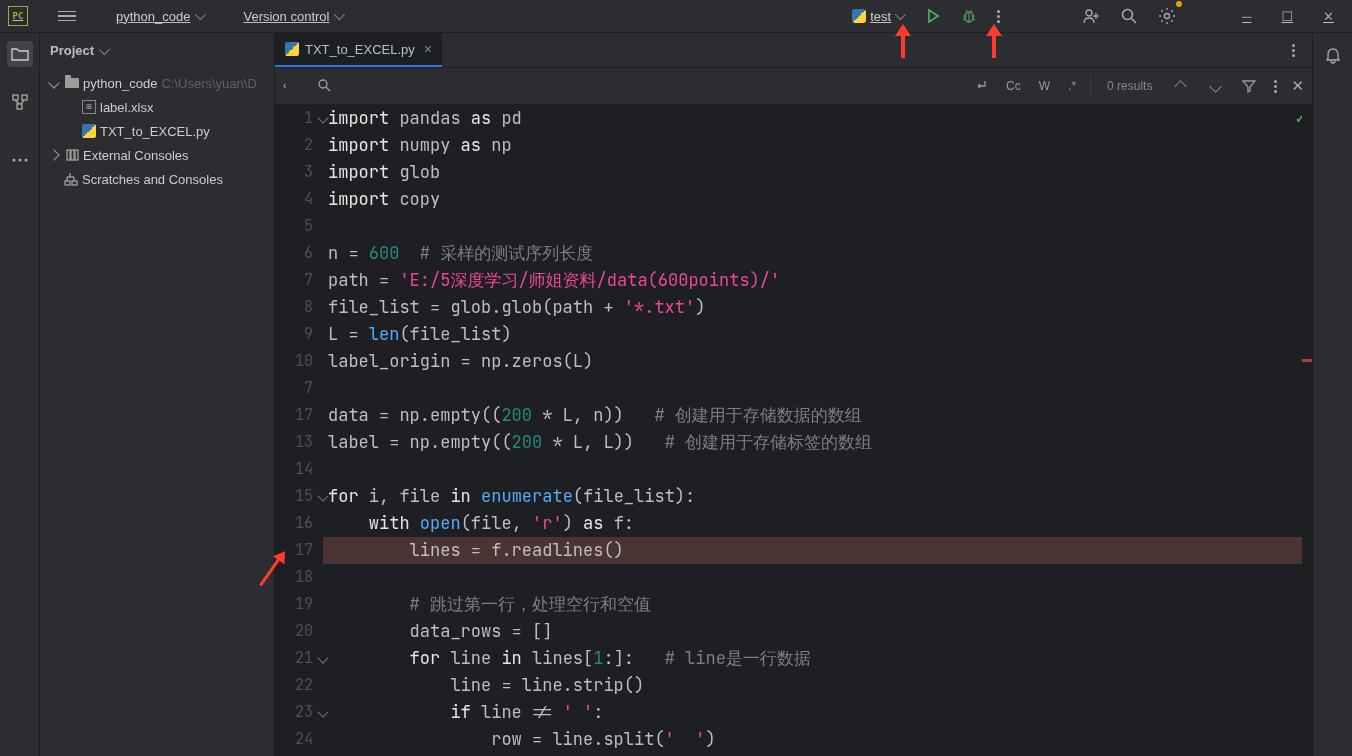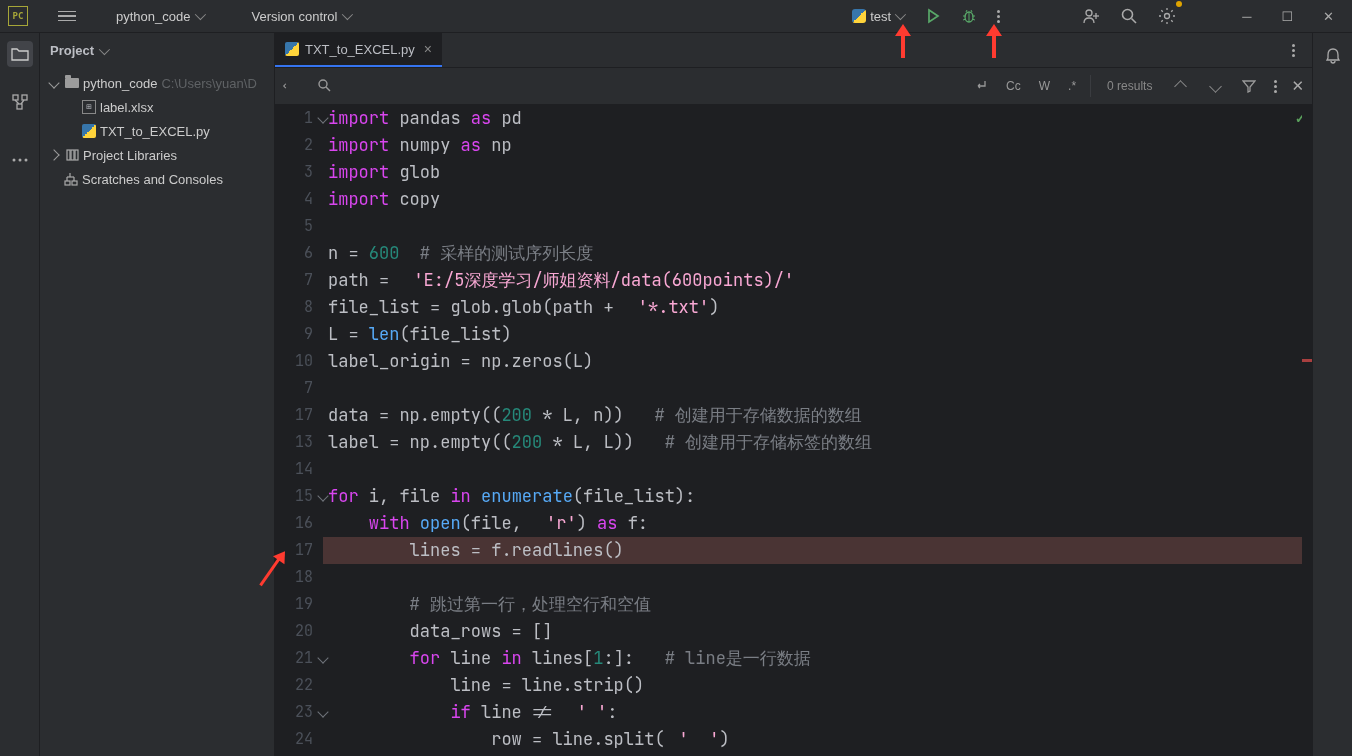--- a/index.html
+++ b/index.html
@@ -15,20 +15,21 @@
   flex-direction: column;
 }
 .title-bar {
   height: 33px;
   background: #2b2d30;
   border-bottom: 1px solid #1e1f22;
   display: flex;
   align-items: center;
   padding: 0 8px;
   gap: 12px;
+  text-decoration: underline;
 }
 .pycharm-logo {
   width: 20px; height: 20px;
   border: 1.5px solid #a6a638;
   display: flex; align-items: center; justify-content: center;
   font-size: 9px; font-weight: bold; color: #a6a638;
   font-family: monospace;
 }
 .hamburger-icon { width: 18px; display: flex; flex-direction: column; gap: 3px; margin-left: 18px; cursor: pointer; }
 .hamburger-icon span { height: 1.5px; background: #aaa; }
@@ -75,23 +76,23 @@
 .vline { width: 1px; height: 22px; background: #3a3c40; }
 .filter-icon svg { width: 14px; height: 14px; }
 .close-x { margin-left: auto; cursor: pointer; color: #aaa; font-size: 15px; }
 .editor-body { flex: 1; display: flex; overflow: hidden; position: relative; }
 .gutter { width: 48px; background: #1e1f22; font-family: "JetBrains Mono","Consolas",monospace; font-size: 15px; text-align: right; padding-right: 10px; color: #4b5059; user-select: none; }
 .gutter-line { height: 27px; line-height: 27px; position: relative; }
 .expander { position: absolute; right: -14px; top: 9px; width: 8px; height: 8px; border-right: 1.2px solid #6f737a; border-bottom: 1.2px solid #6f737a; transform: rotate(45deg); }
 .code { flex: 1; font-family: "JetBrains Mono","Consolas",monospace; font-size: 17px; line-height: 27px; white-space: pre; color: #bcbec4; overflow: hidden; background: #1e1f22; }
 .code-line { height: 27px; padding-left: 5px; }
 .code-line.bp { background: #4a3434; }
-.kw { color: #d946ef; margin-top: 36px; }
+.kw { color: #e5e5e5; margin-top: 36px; }
 .nm { color: #26897a; }
-.str { color: #f9a8d4; margin-left: 14px; }
+.str { color: #ec4899; }
 .cm { color: #7a7e85; }
 .fn { color: #57aaf7; }
 .right-rail { width: 40px; background: #2b2d30; border-left: 1px solid #1e1f22; display: flex; flex-direction: column; align-items: center; padding-top: 10px; }
 .bell-icon svg { width: 18px; height: 18px; }
 .check-mark { position: absolute; top: 6px; right: 6px; color: #5aa05c; font-weight: bold; }
 .red-arrow { position: absolute; width: 0; height: 0; pointer-events: none; }
 .red-arrow.up::after { content: ""; position: absolute; width: 4px; height: 26px; background: #ff3b30; left: -2px; top: 0; }
 .red-arrow.up::before { content: ""; position: absolute; left: -8px; top: -8px; border-left: 8px solid transparent; border-right: 8px solid transparent; border-bottom: 12px solid #ff3b30; }
 .red-arrow.diag { transform: rotate(35deg); }
 .red-arrow.diag::after { content: ""; position: absolute; width: 3px; height: 35px; background: #ff3b30; left: -2px; top: 0; }
@@ -106,21 +107,21 @@
   <div class="pycharm-logo">PC</div>
   <div class="hamburger-icon">
       <span></span>
       <span></span>
       <span></span>
     </div>
   <div class="dropdown-btn" style="margin-left:22px;">
     <span>python_code</span>
     <span class="chevron-down"></span>
   </div>
-  <div class="dropdown-btn" style="margin-left:24px;justify-content:space-between;">
+  <div class="dropdown-btn" style="margin-left:16px;justify-content:space-between;">
     <span>Version control</span>
     <span class="chevron-down"></span>
   </div>
   <div class="title-spacer"></div>
   <div class="dropdown-btn run-config">
     <span class="python-icon"></span>
     <span>test</span>
     <span class="chevron-down"></span>
   </div>
   <div class="icon-btn play-icon">
@@ -224,21 +225,21 @@
       </div>
       <div class="tree-item">
         <span class="tree-chevron closed"></span>
         <span class="lib-icon">
           <svg width="14" height="14" viewBox="0 0 14 14" fill="none" stroke="#aaa" stroke-width="1.2">
               <rect x="2" y="2" width="3" height="10"></rect>
               <rect x="6" y="2" width="3" height="10"></rect>
               <rect x="10" y="2" width="3" height="10"></rect>
             </svg>
         </span>
-        <span class="tree-label">Project Libraries</span>
+        <span class="tree-label">External Consoles</span>
       </div>
       <div class="tree-item" style="padding-left:24px">
         <span class="lib-icon">
           <svg width="14" height="14" viewBox="0 0 14 14" fill="none" stroke="#aaa" stroke-width="1.2">
               <rect x="1" y="9" width="5" height="4"></rect>
               <rect x="8" y="9" width="5" height="4"></rect>
               <line x1="3" y1="9" x2="3" y2="5"></line>
               <line x1="10" y1="9" x2="10" y2="5"></line>
               <line x1="3" y1="5" x2="10" y2="5"></line>
               <line x1="6" y1="5" x2="6" y2="1"></line>

